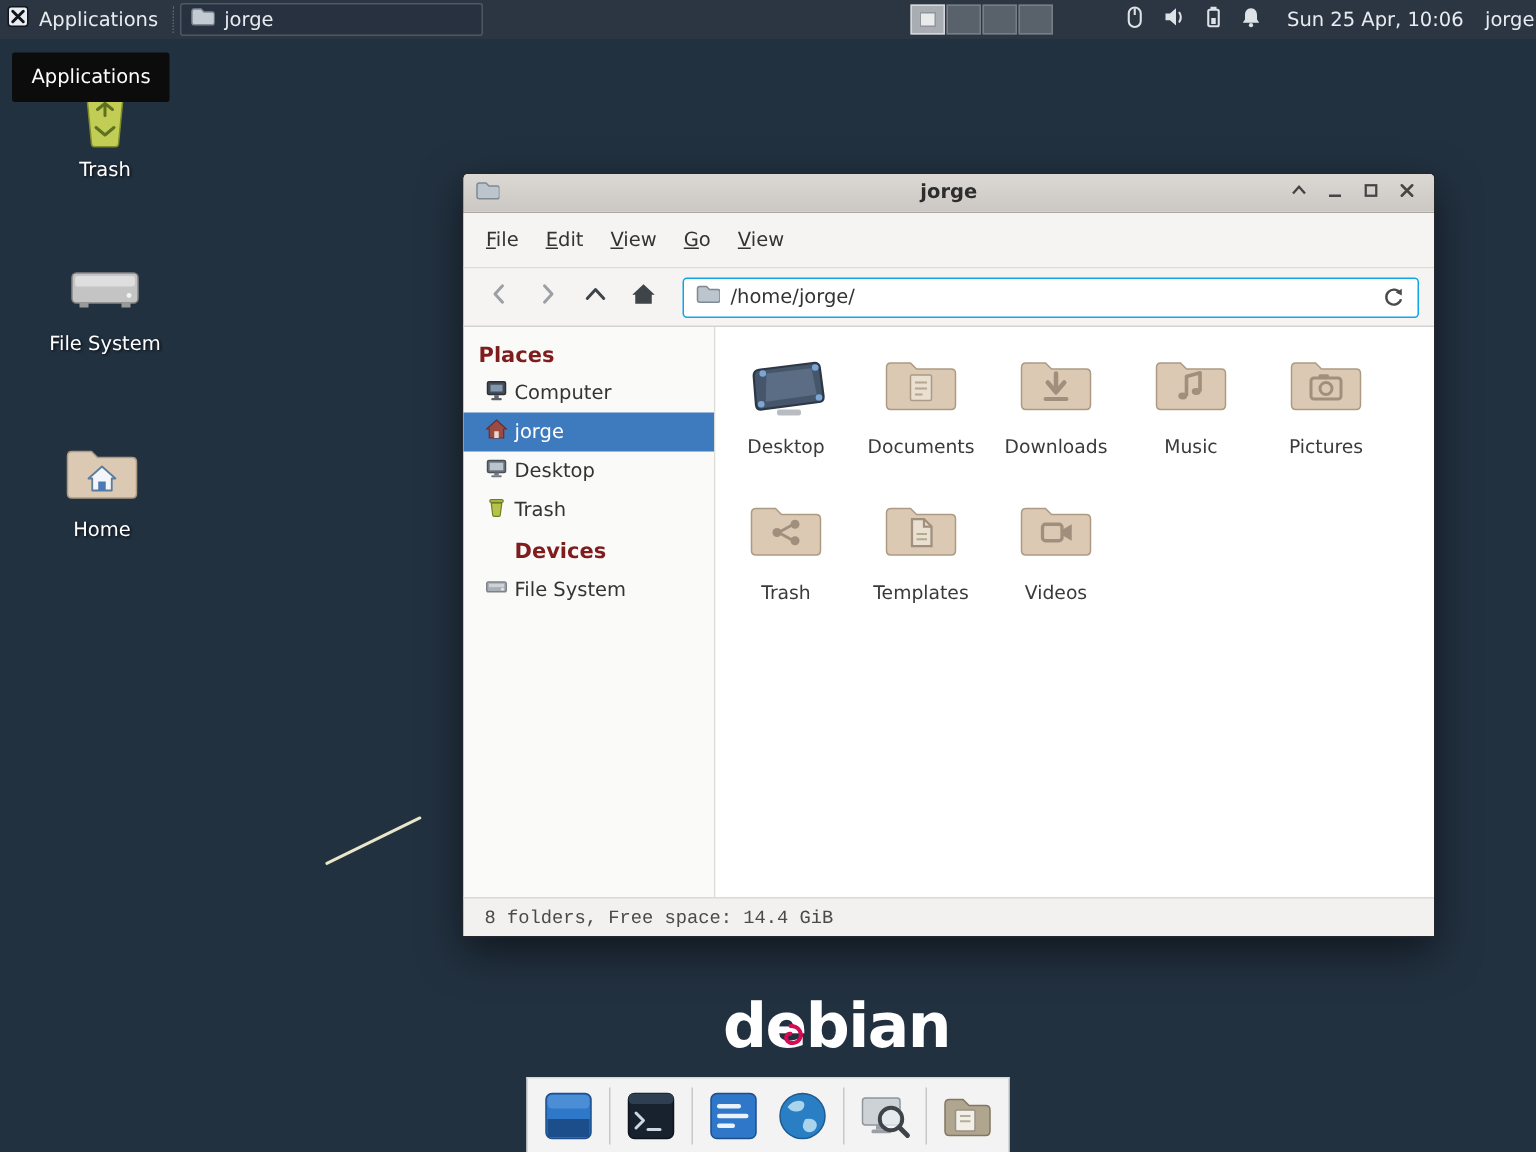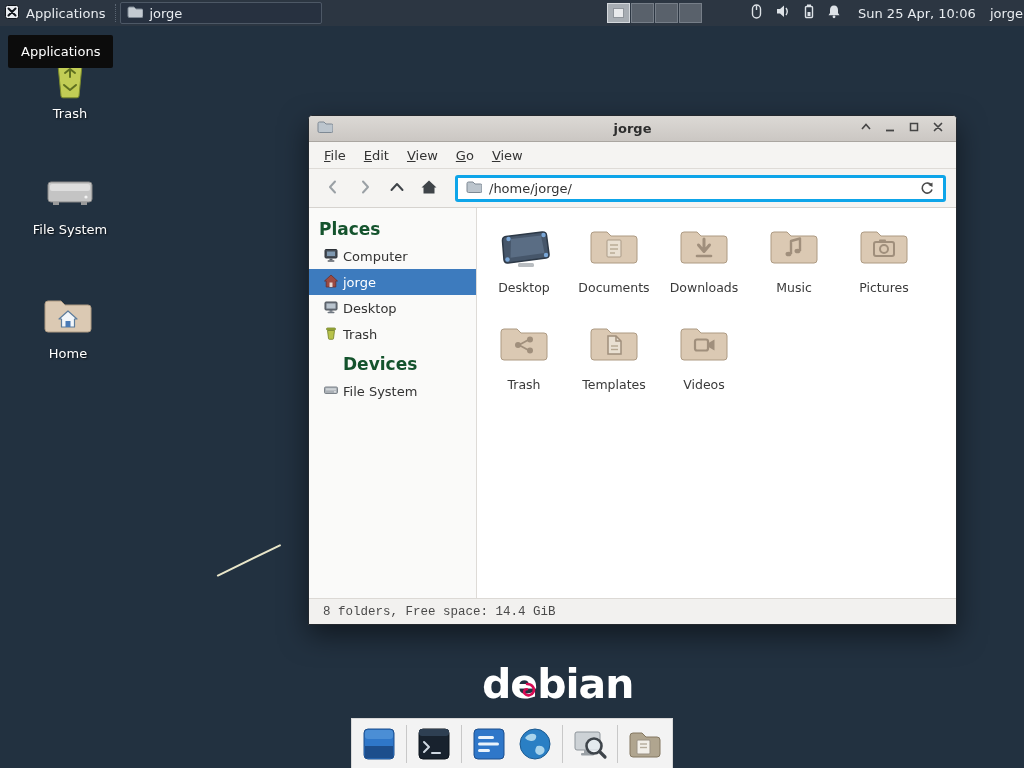--- a/index.html
+++ b/index.html
@@ -37,34 +37,34 @@
   .debian-logo { position:absolute; left:482px; top:660px; color:#fff; font-size:41px; font-weight:600; letter-spacing:-1px; z-index:2; }
   .debian-swirl { position:absolute; left:34px; top:4px; }
 
   
   .window { position:absolute; left:308px; top:115px; width:649px; height:510px; background:#fcfcfc; border:1px solid #23282e; border-radius:4px 4px 0 0; box-shadow:0 10px 28px rgba(0,0,0,.5); z-index:10; display:flex; flex-direction:column; }
   .titlebar { height:26px; background:linear-gradient(#dcd9d5,#cbc7c3); border-bottom:1px solid #aaa6a1; border-radius:3px 3px 0 0; display:flex; align-items:center; padding:0 8px; position:relative; }
   .tb-title { position:absolute; left:0; right:0; text-align:center; font-weight:bold; color:#2d2d2d; font-size:13px; pointer-events:none; }
   .tb-btns { margin-left:auto; display:flex; gap:4px; z-index:1; }
   .tb-btn { width:20px; height:20px; display:flex; align-items:center; justify-content:center; cursor:pointer; border-radius:2px; }
 
-  .menubar { height:27px; background:#f5f4f2; border-bottom:1px solid #dedbd7; display:flex; align-items:center; padding:0 6px; }
+  .menubar { height:37px; background:#f5f4f2; border-bottom:1px solid #dedbd7; display:flex; align-items:center; padding:0 6px; }
   .menu-item { padding:4px 9px; color:#333; cursor:pointer; }
   .menu-item span { display:inline-block; }
   .menu-item span::first-letter { text-decoration:underline; }
 
   .toolbar { height:39px; background:#f5f4f2; border-bottom:1px solid #d6d3cf; display:flex; align-items:center; padding:0 10px; gap:4px; }
   .nav-btn { width:28px; height:28px; display:flex; align-items:center; justify-content:center; border-radius:3px; cursor:pointer; }
-  .pathbar { flex:1; height:27px; margin-left:8px; background:#fff; border:3px solid #0ea5e9; border-radius:3px; display:flex; align-items:center; padding:0 8px; gap:7px; }
+  .pathbar { flex:1; height:27px; margin-left:8px; background:#fff; border:1px solid #0ea5e9; border-radius:3px; display:flex; align-items:center; padding:0 8px; gap:7px; }
   .path-text { flex:1; color:#333; font-size:13px; }
   .refresh-btn { display:flex; align-items:center; cursor:pointer; }
 
   .win-body { flex:1; display:flex; min-height:0; }
   .sidebar { width:168px; background:#fafaf9; border-right:1px solid #dedbd7; padding-top:6px; }
-  .side-header { font-weight:bold; color:#14532d; padding:5px 10px 4px 10px; font-size:17px; }
+  .side-header { font-weight:bold; color:#7f1d1d; padding:5px 10px 4px 10px; font-size:14px; }
   .side-item { height:26px; display:flex; align-items:center; gap:4px; padding-left:14px; color:#333; cursor:pointer; }
   .side-item.selected { background:#3d7bbe; color:#fff; }
 
   .files { flex:1; background:#fff; padding:8px 0 0 2px; display:flex; flex-wrap:wrap; align-content:flex-start; }
   .cell { width:90px; height:97px; display:flex; flex-direction:column; align-items:center; cursor:pointer; }
   .cell-icon { height:62px; display:flex; align-items:center; justify-content:center; }
   .cell-label { font-size:12.5px; color:#3a3a3a; margin-top:2px; }
 
   .statusbar { height:26px; background:#f2f1ef; border-top:1px solid #dcd9d5; display:flex; align-items:center; padding-left:14px; color:#4a4a4a; font-size:12.5px;font-family:Liberation Mono, monospace; }
 

